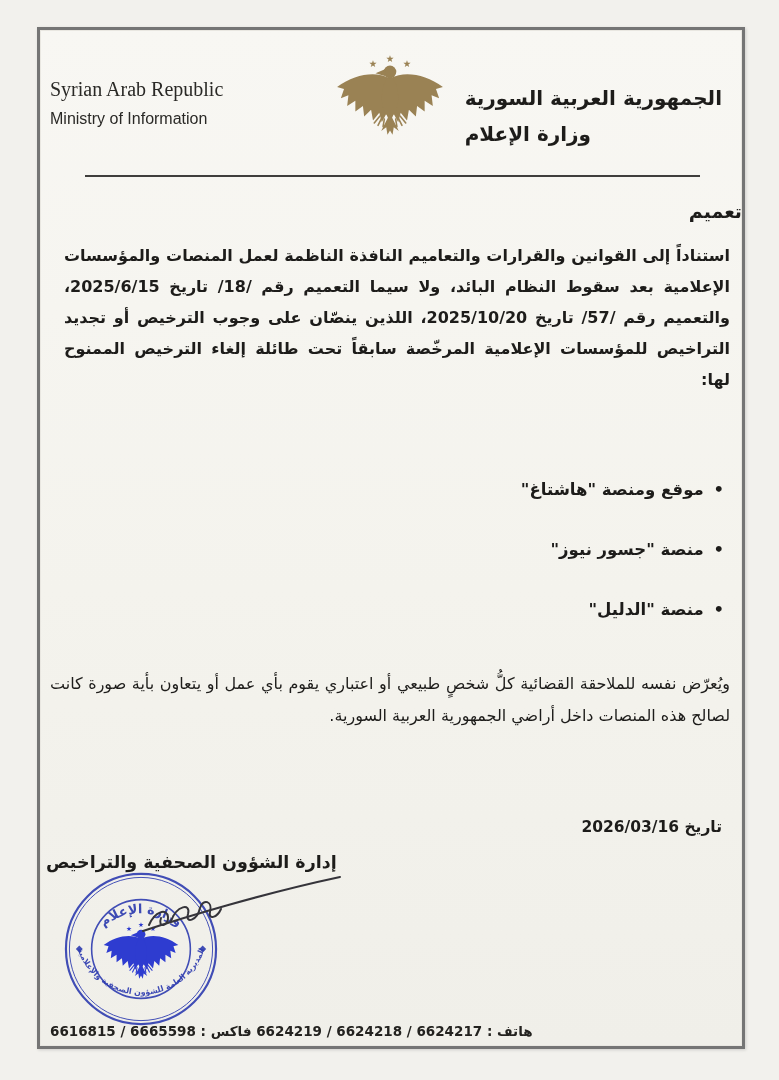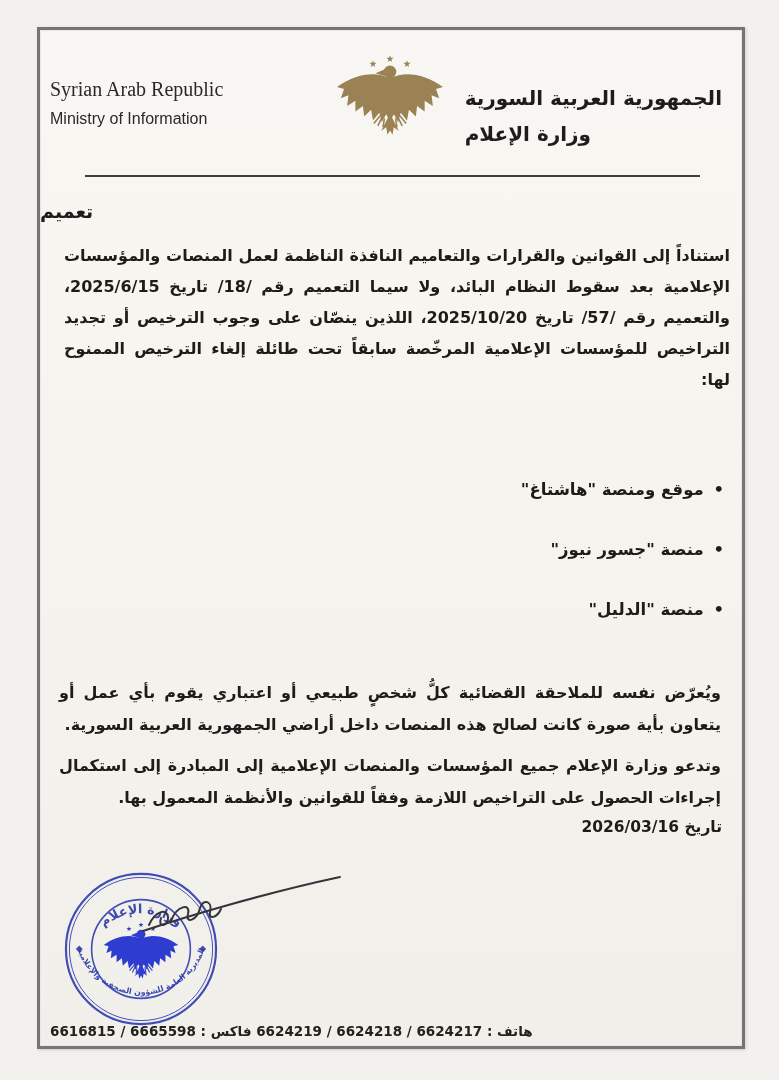--- a/index.html
+++ b/index.html
@@ -23,33 +23,33 @@
   
   .hdr-en{position:absolute;left:10px;top:48px;}
   .hdr-en .l1{font-family:"Liberation Serif",serif;font-size:20px;color:#2a2926;}
   .hdr-en .l2{font-family:"Liberation Sans",sans-serif;font-size:16px;margin-top:9px;color:#2a2926;}
   .hdr-ar{position:absolute;right:20px;top:40px;text-align:left;direction:rtl;margin-top:16px;}
   .hdr-ar .l1{font-size:20px;font-weight:600;}
   .hdr-ar .l2{font-size:20px;font-weight:600;margin-top:12px;}
   .emblem{position:absolute;left:287px;top:14px;width:126px;height:120px;}
   .rule{position:absolute;top:145px;left:45px;right:42px;height:2px;background:#3f3e3c;}
   
-  .title{position:absolute;top:170px;left:0;right:0;text-align:left;
+  .title{position:absolute;top:170px;left:0;right:0;text-align:right;
          font-size:19px;font-weight:700;direction:rtl;}
   .para{position:absolute;left:10px;right:12px;direction:rtl;
         font-size:16px;font-weight:700;line-height:31px;
         text-align:justify;text-align-last:right;margin:0;}
   .p1{top:210px;margin-left:14px;}
   .p2{top:356px;}
   .bullets{position:absolute;top:450px;right:0;left:0;direction:rtl;
            list-style:none;margin:0;padding:0 18px 0 0;}
   .bullets li{font-size:16.5px;font-weight:700;margin-bottom:41px;text-align:right;}
   .bullets .bmark{margin-left:4px;}
   .p34{position:absolute;top:638px;left:10px;right:12px;direction:rtl;}
-  .p34 p{margin:9px;font-size:16px;font-weight:700;line-height:32px;
+  .p34 p{margin:0;font-size:16px;font-weight:400;line-height:32px;
          text-align:justify;text-align-last:right;}
   .date-line{position:absolute;top:788px;right:20px;direction:rtl;
              font-size:15.5px;font-weight:700;text-align:center;}
   .sig-heading{position:absolute;left:6px;top:822px;direction:rtl;
                font-size:17.5px;font-weight:700;}
   .stamp{position:absolute;left:22px;top:840px;width:158px;height:158px;}
   .signature{position:absolute;left:95px;top:833px;width:215px;height:88px;}
   .footer{position:absolute;top:993px;right:8px;left:10px;direction:rtl;
           text-align:left;font-size:13.5px;font-weight:700;color:#23221f;}
 </style>
@@ -114,25 +114,25 @@
         <span>منصة "جسور نيوز"</span>
       </li>
       <li>
         <span class="bmark">•</span>
         <span>منصة "الدليل"</span>
       </li>
     </ul>
 
     <div class="p34">
       <p>ويُعرّض نفسه للملاحقة القضائية كلُّ شخصٍ طبيعي أو اعتباري يقوم بأي عمل أو يتعاون بأية صورة كانت لصالح هذه المنصات داخل أراضي الجمهورية العربية السورية.</p>
-      <p>وتدعو وزارة الإعلام جميع المؤسسات والمنصات الإعلامية إلى المبادرة إلى استكمال إجراءات الحصول على التراخيص اللازمة وفقاً للقوانين والأنظمة المعمول بها.</p>
     </div>
 
     <div class="date-line">تاريخ 2026/03/16</div>
 
+    <div class="sig-heading">إدارة الشؤون الصحفية والتراخيص</div>
 
     <svg class="stamp" viewBox="0 0 160 160">
       <g stroke="#2e3cb0" fill="none" opacity="0.9">
         <circle cx="80" cy="80" r="76" stroke-width="2.2"></circle>
         <circle cx="80" cy="80" r="72.5" stroke-width="1"></circle>
         <circle cx="80" cy="80" r="50" stroke-width="1.6"></circle>
       </g>
       <g fill="#2e3cb0" opacity="0.9">
         <rect x="15" y="77.5" width="5" height="5" transform="rotate(45 17.5 80)"></rect>
         <rect x="140" y="77.5" width="5" height="5" transform="rotate(45 142.5 80)"></rect>

